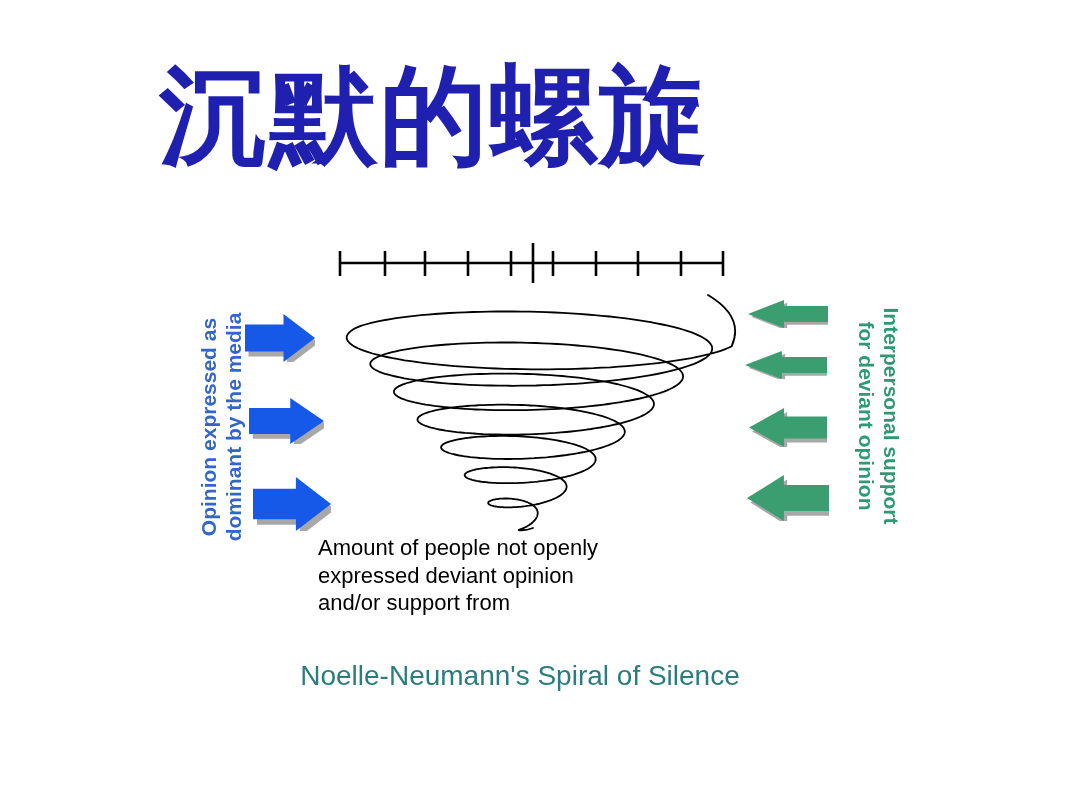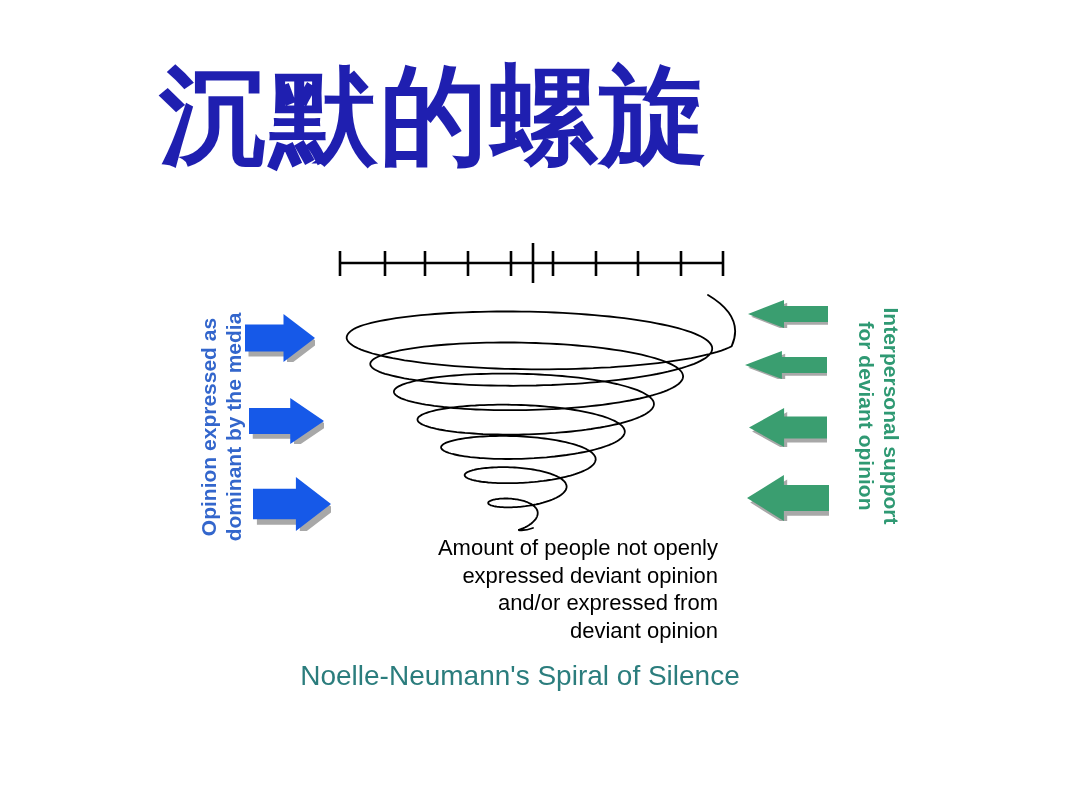--- a/index.html
+++ b/index.html
@@ -44,21 +44,21 @@
   }
   .vlabel.right{
     width:248px;height:52px;
     left:754px;top:390px;
     transform:rotate(90deg);
     color:var(--label-green,#2f9973);
   }
   .amount-caption{
     position:absolute;
     left:318px;top:534px;width:400px;
-    text-align:right;
+    text-align:left;
     font-size:22px;
     line-height:27.5px;
     color:var(--ink,#000);
   }
   .footer-caption{
     position:absolute;
     left:0;top:660px;width:1040px;
     text-align:center;
     font-size:28px;
     color:var(--caption-teal,#2b7d7d);
@@ -116,19 +116,18 @@
     <polygon class="main" points="100,13 45,13 45,0 0,30 45,60 45,47 100,47"></polygon>
   </svg>
   <svg class="arrow green" style="left:747px;top:475px;width:82px;height:46px" viewBox="0 0 100 60" preserveAspectRatio="none">
     <polygon class="shadow" transform="translate(4,6)" points="100,13 45,13 45,0 0,30 45,60 45,47 100,47"></polygon>
     <polygon class="main" points="100,13 45,13 45,0 0,30 45,60 45,47 100,47"></polygon>
   </svg>
 
   <div class="amount-caption">
     <div>Amount of people not openly</div>
     <div>expressed deviant opinion</div>
-    <div>and/or expressed from</div>
-    <div>deviant opinion</div>
+    <div>and/or support from</div>
   </div>
 
   <div class="footer-caption">Noelle-Neumann's Spiral of Silence</div>
 
 </div>
 
 </body></html>

